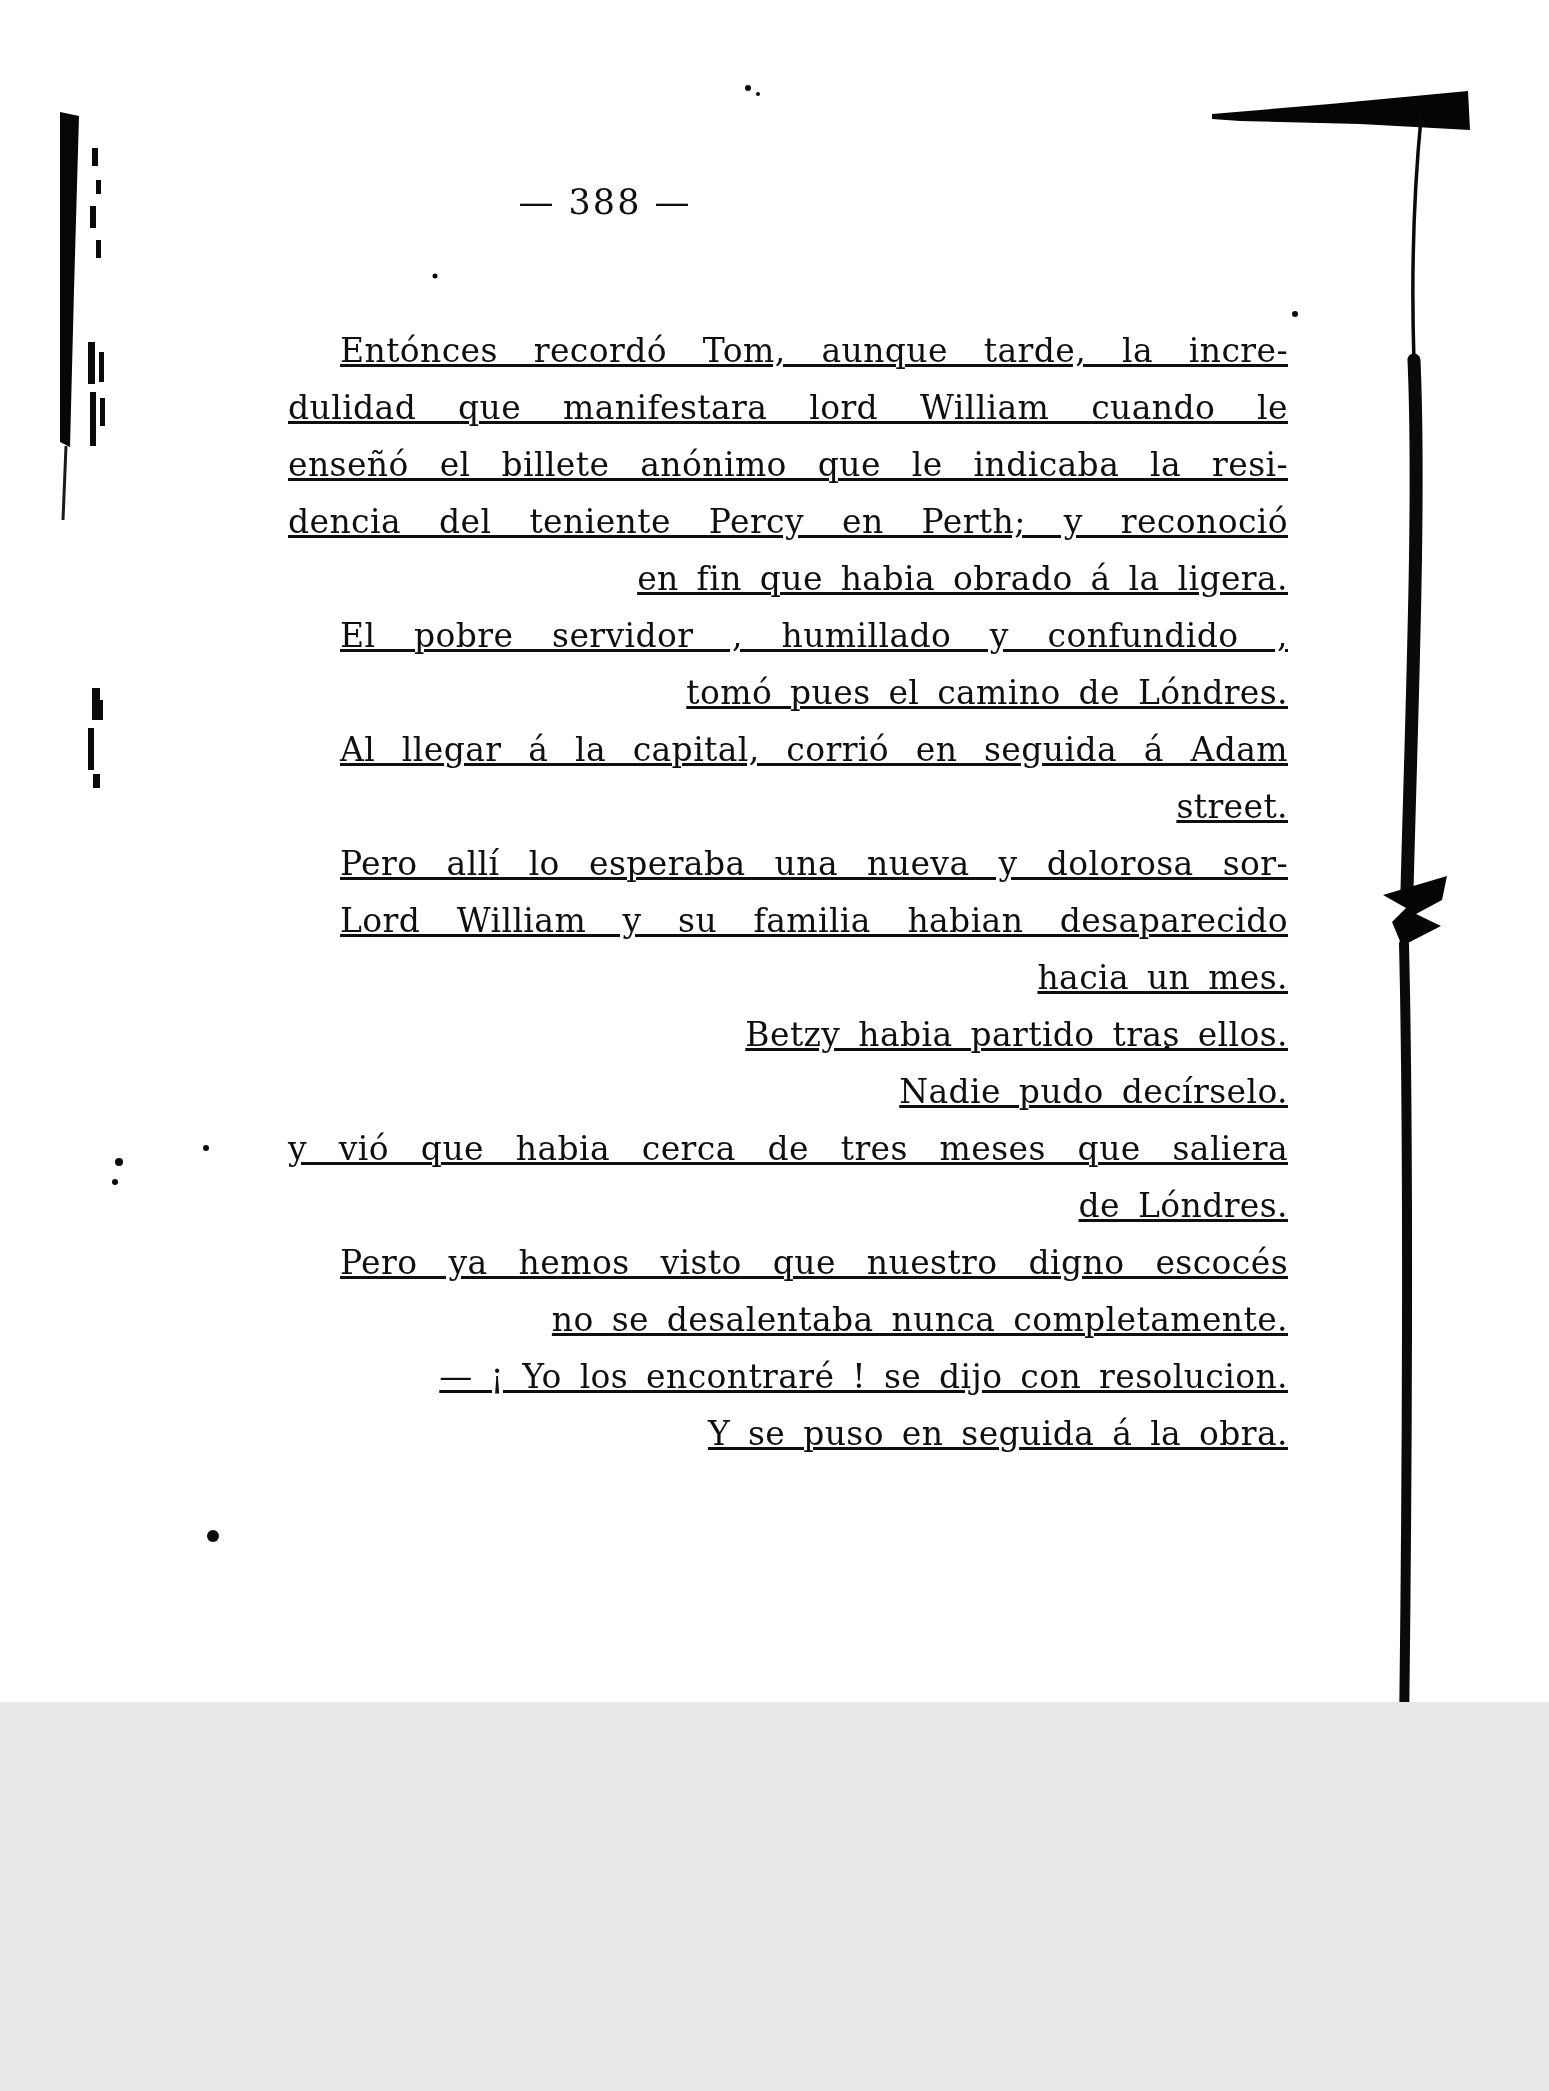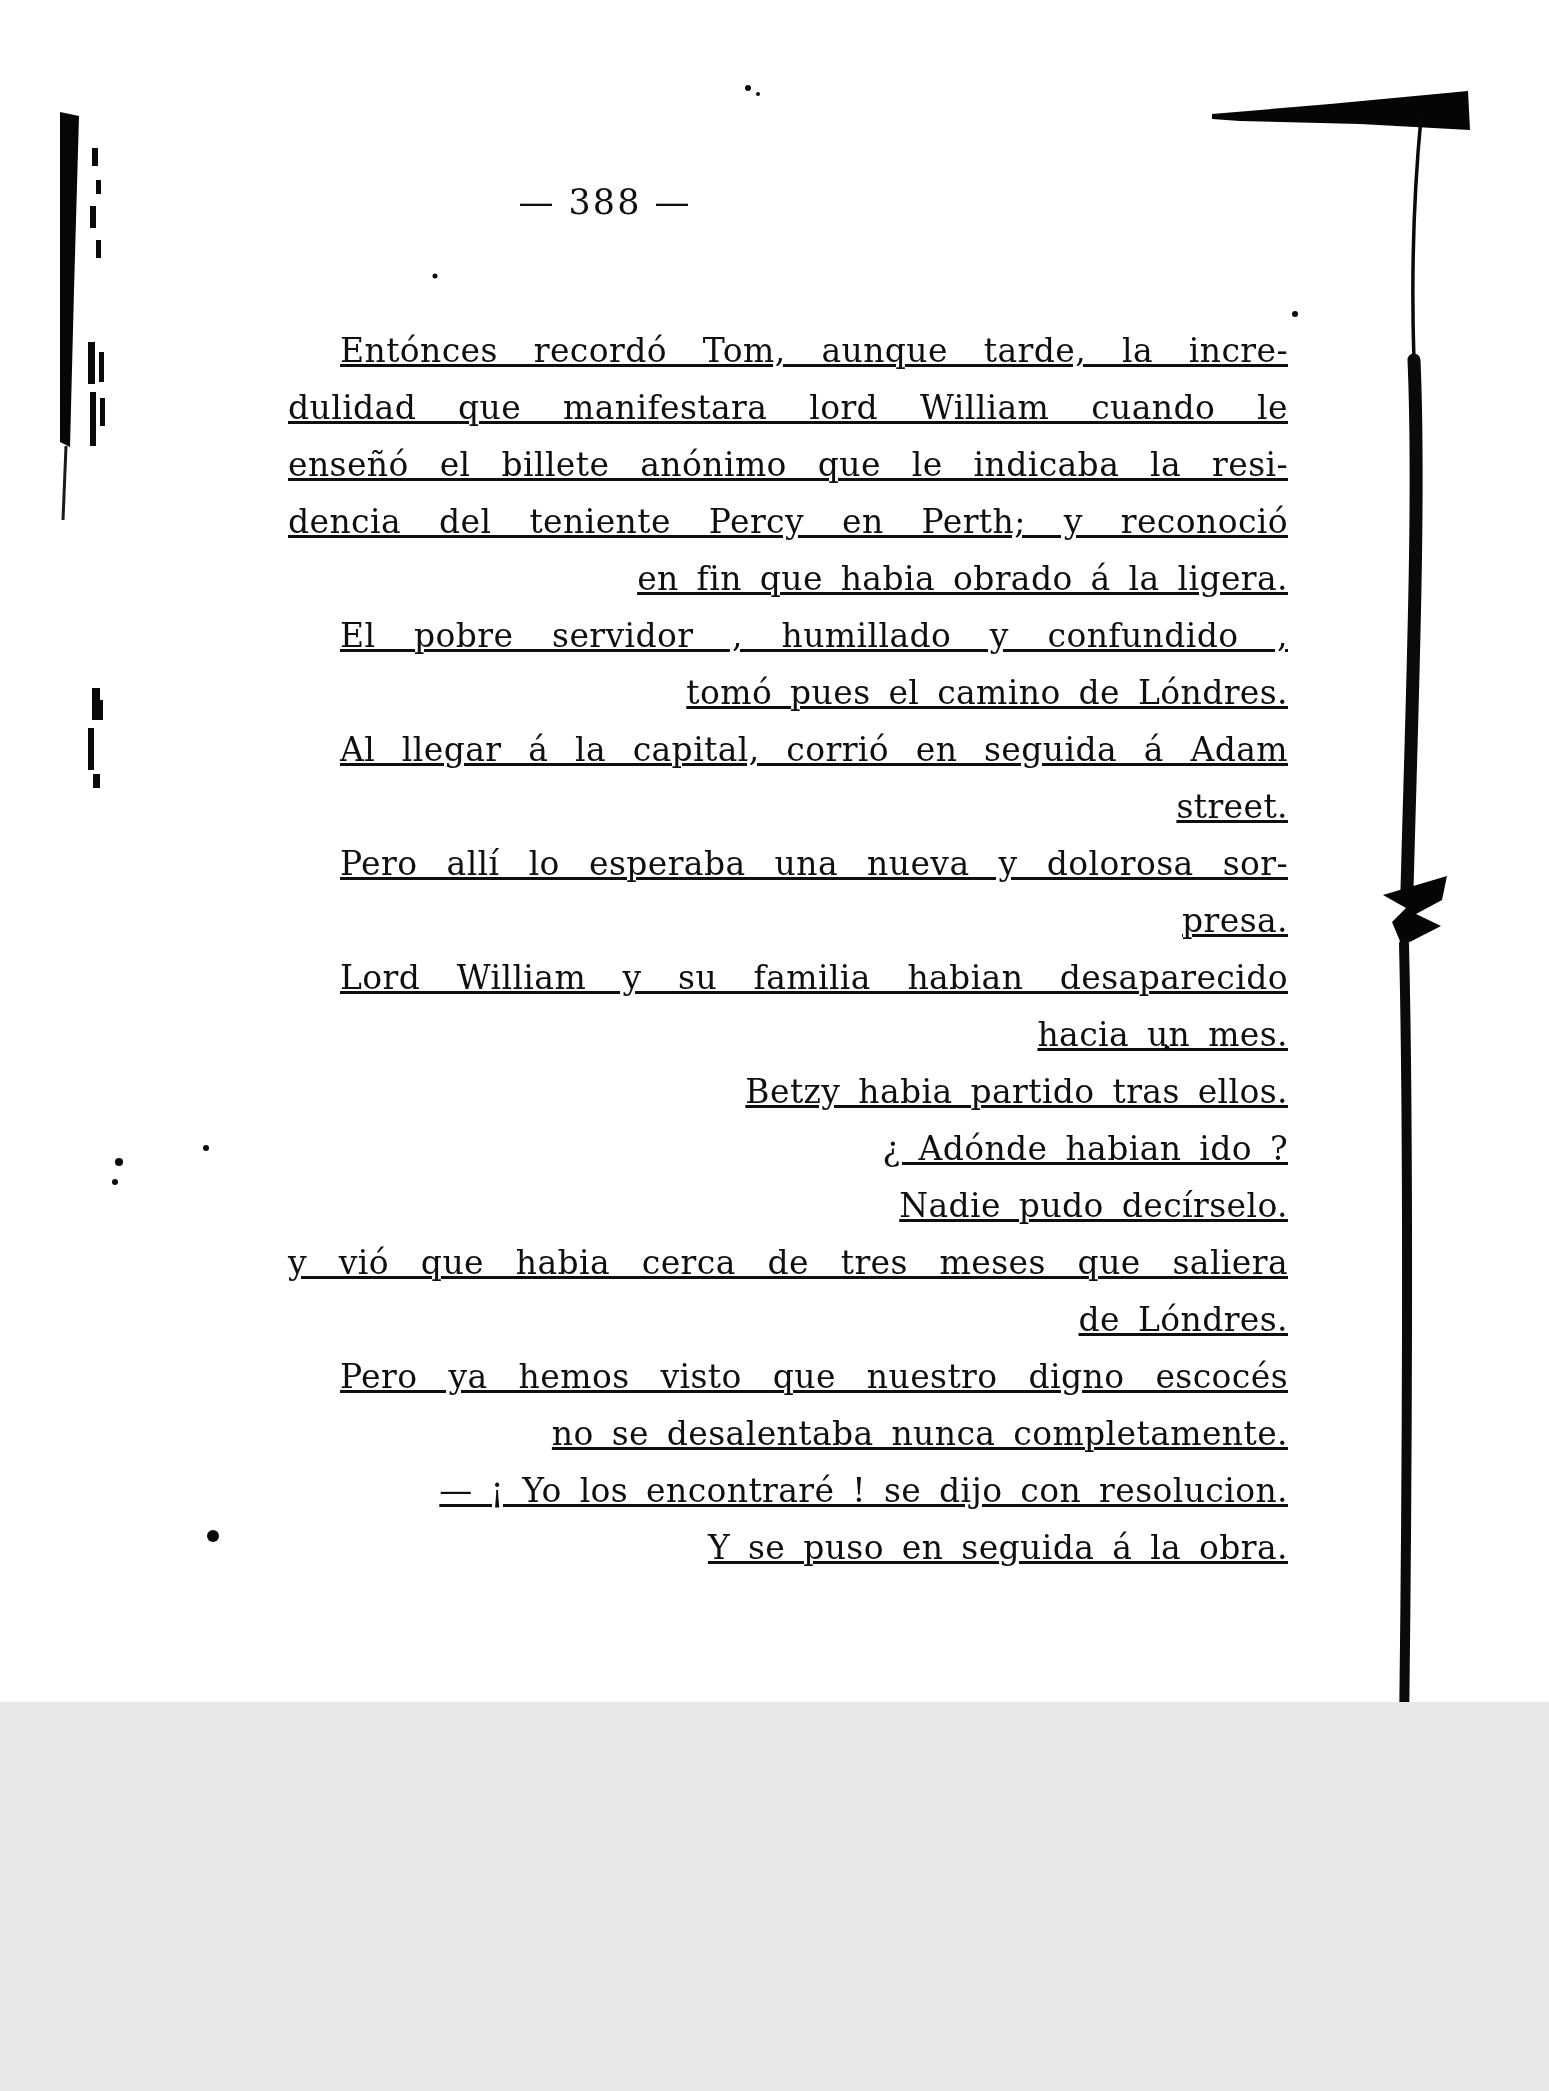--- a/index.html
+++ b/index.html
@@ -66,25 +66,23 @@
       <div class="line first just">Entónces recordó Tom, aunque tarde, la incre-</div>
       <div class="line just">dulidad que manifestara lord William cuando le</div>
       <div class="line just">enseñó el billete anónimo que le indicaba la resi-</div>
       <div class="line just">dencia del teniente Percy en Perth; y reconoció</div>
       <div class="line">en fin que habia obrado á la ligera.</div>
       <div class="line first just">El pobre servidor , humillado y confundido ,</div>
       <div class="line">tomó pues el camino de Lóndres.</div>
       <div class="line first just">Al llegar á la capital, corrió en seguida á Adam</div>
       <div class="line">street.</div>
       <div class="line first just">Pero allí lo esperaba una nueva y dolorosa sor-</div>
-      <div class="line">presa.</div>
       <div class="line first just">Lord William y su familia habian desaparecido</div>
       <div class="line">hacia un mes.</div>
       <div class="line first">Betzy habia partido tras ellos.</div>
-      <div class="line first">¿ Adónde habian ido ?</div>
       <div class="line first">Nadie pudo decírselo.</div>
       <div class="line just">y vió que habia cerca de tres meses que saliera</div>
       <div class="line">de Lóndres.</div>
       <div class="line first just">Pero ya hemos visto que nuestro digno escocés</div>
       <div class="line">no se desalentaba nunca completamente.</div>
       <div class="line first">— ¡ Yo los encontraré ! se dijo con resolucion.</div>
       <div class="line first">Y se puso en seguida á la obra.</div>
     </div>
 
   <div class="divider"></div>

